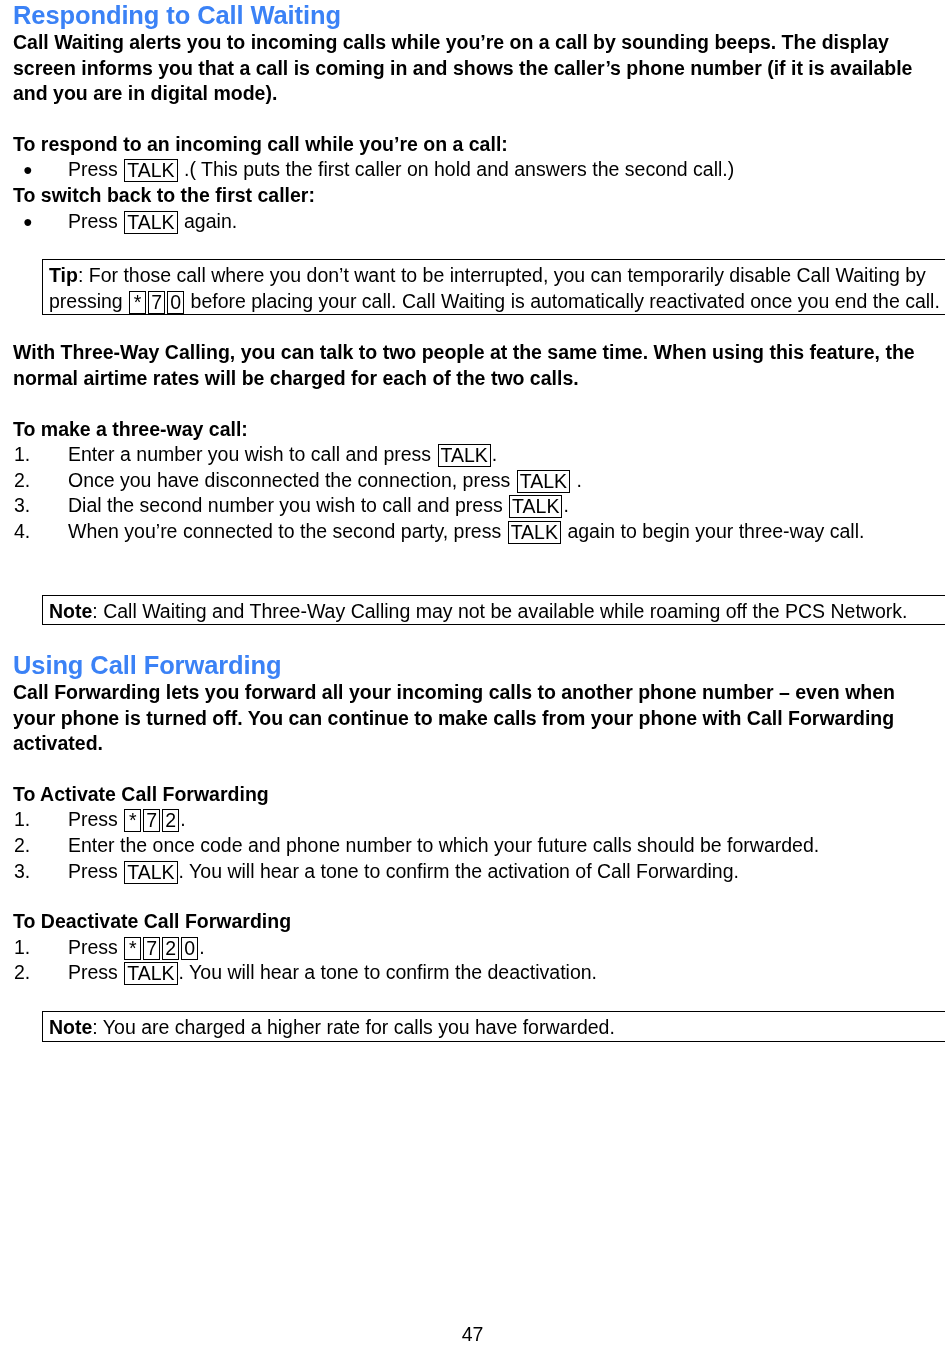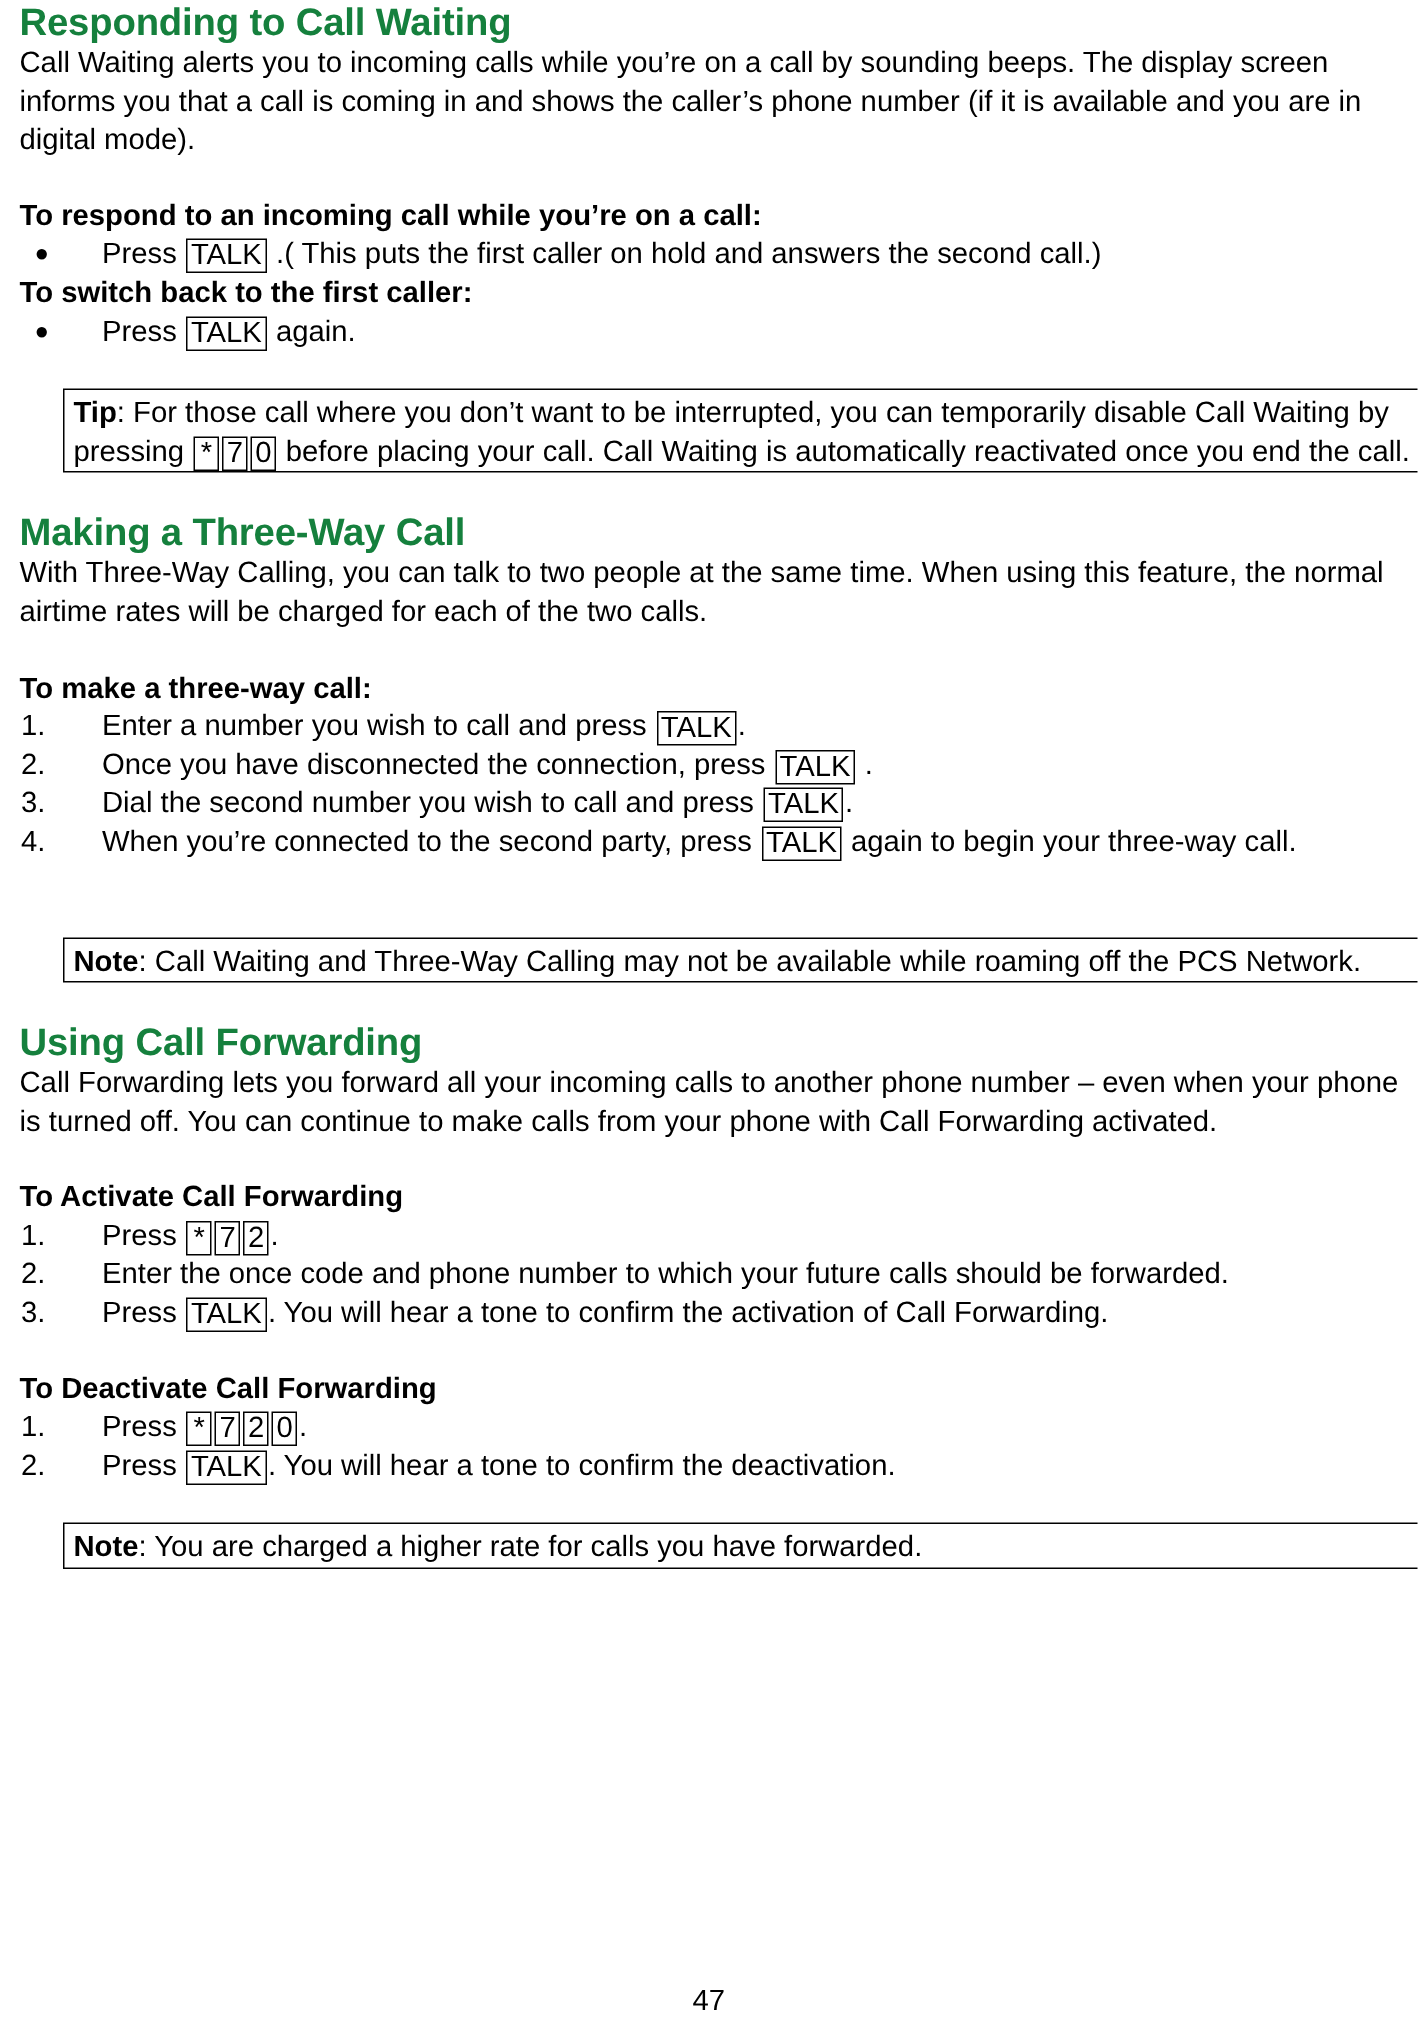--- a/index.html
+++ b/index.html
@@ -26,32 +26,32 @@
     position: absolute;
     left: 13px;
     top: 0px;
     width: 925px;
   }
 
   h1.section-title {
     font-size: 25.5px;
     line-height: 30px;
     font-weight: bold;
-    color: #15803d;
+    color: #3b82f6;
     margin: 0;
     padding: 0;
     letter-spacing: -0.1px;
   }
 
   p.body-text {
     font-size: 19.5px;
     line-height: 25.6px;
     margin: 0;
     padding: 0;
-    font-weight: normal;
+    font-weight: bold;
   }
 
   p.sub-head {
     font-size: 19.5px;
     line-height: 25.6px;
     font-weight: bold;
     margin: 0;
     padding: 0;
   }
   .spacer-md { height: 25px; }
@@ -150,21 +150,20 @@
     </ul>
 
     <div class="spacer-md"></div>
 
     <div class="callout">
       <b>Tip</b><span>: For those call where you don’t want to be interrupted, you can temporarily disable Call Waiting by pressing </span><span class="key narrow">*</span><span class="key narrow">7</span><span class="key narrow">0</span><span> before placing your call. Call Waiting is automatically reactivated once you end the call.</span>
     </div>
 
     <div class="spacer-md"></div>
 
-    <h1 class="section-title">Making a Three-Way Call</h1>
 
     <p class="body-text">With Three-Way Calling, you can talk to two people at the same time. When using this feature, the normal airtime rates will be charged for each of the two calls.</p>
 
     <div class="spacer-md"></div>
 
     <p class="sub-head">To make a three-way call:</p>
 
     <ol class="numbers">
       <li>
         <span class="marker">1.</span><span>Enter a number you wish to call and press </span><span class="key">TALK</span><span>.</span>

